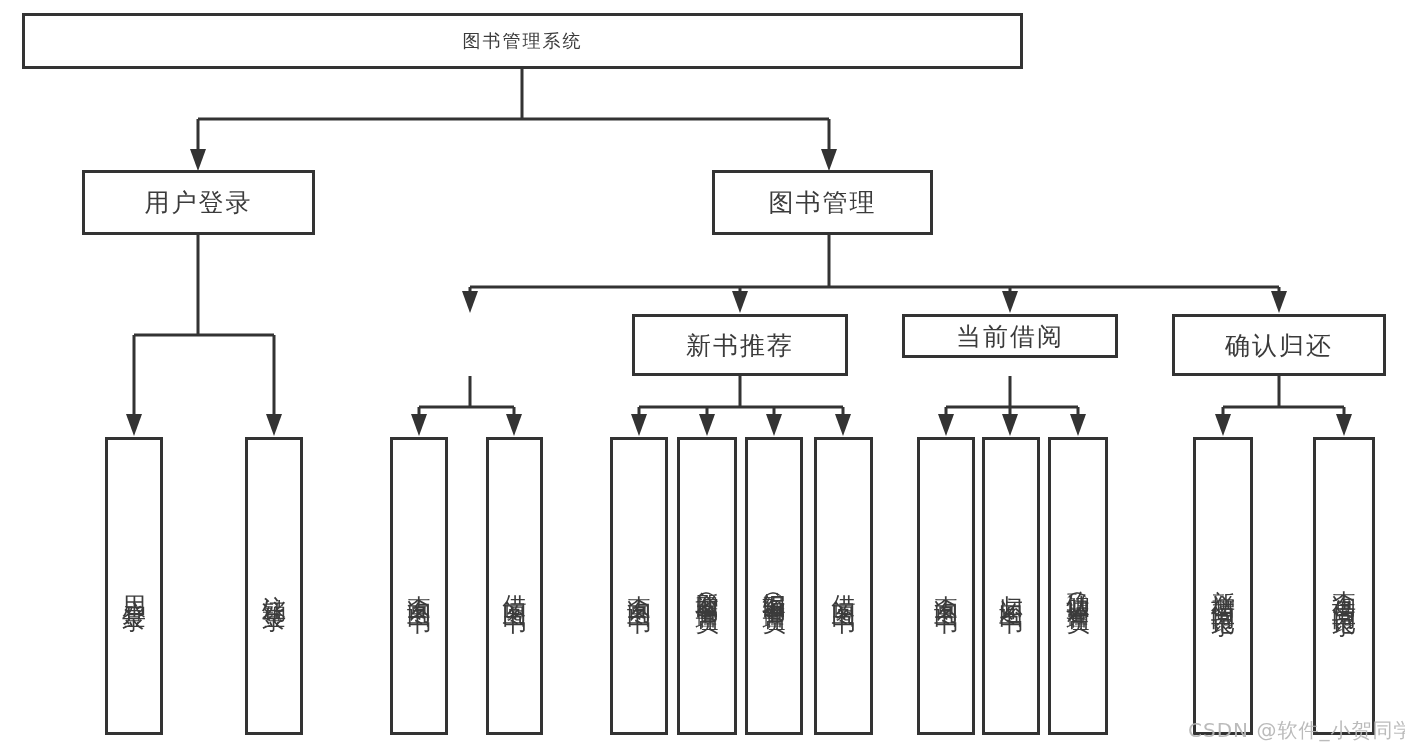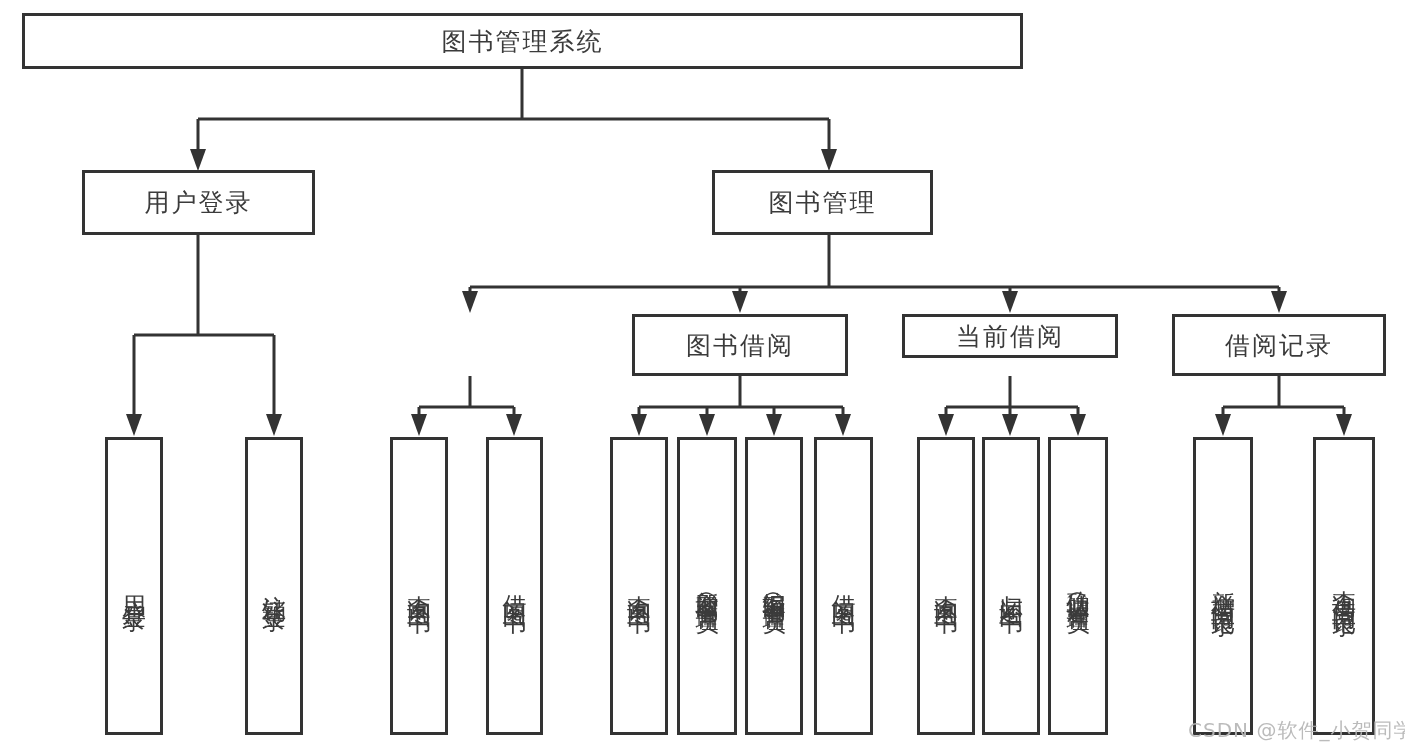--- a/index.html
+++ b/index.html
@@ -27,21 +27,21 @@
     align-items: center;
     justify-content: center;
     text-align: center;
   }
   .h-node {
     font-size: 25px;
     letter-spacing: 2px;
     line-height: 1;
     white-space: nowrap;
   }
-  .root-node { font-size: 25px; }
+  .root-node { font-size: 18px; }
   .v-node {
     writing-mode: vertical-rl;
     font-size: 24px;
     letter-spacing: 5px;
     line-height: 1;
     padding: 6px 0;
   }
   .v-node.long { letter-spacing: 3px; font-size: 23px; }
   .watermark {
     position: absolute;
@@ -116,23 +116,23 @@
       <polygon points="1215,414 1231,414 1223,436"></polygon>
       <polygon points="1336,414 1352,414 1344,436"></polygon>
     </g>
   </svg>
 
   <div class="node h-node root-node" style="left:22px; top:13px; width:1001px; height:56px;">图书管理系统</div>
 
   <div class="node h-node" style="left:82px; top:170px; width:233px; height:65px;">用户登录</div>
   <div class="node h-node" style="left:712px; top:170px; width:221px; height:65px;">图书管理</div>
 
-  <div class="node h-node" style="left:632px; top:314px; width:216px; height:62px;">图书借阅</div>
+  <div class="node h-node" style="left:632px; top:314px; width:216px; height:62px;">新书推荐</div>
   <div class="node h-node" style="left:902px; top:314px; width:216px; height:44px;">当前借阅</div>
-  <div class="node h-node" style="left:1172px; top:314px; width:214px; height:62px;">借阅记录</div>
+  <div class="node h-node" style="left:1172px; top:314px; width:214px; height:62px;">确认归还</div>
 
   <div class="node v-node" style="left:105px; top:437px; width:58px; height:298px;">用户登录</div>
   <div class="node v-node" style="left:245px; top:437px; width:58px; height:298px;">注销登录</div>
 
   <div class="node v-node" style="left:390px; top:437px; width:58px; height:298px;">查询图书</div>
   <div class="node v-node" style="left:486px; top:437px; width:57px; height:298px;">借阅图书</div>
 
   <div class="node v-node" style="left:610px; top:437px; width:58px; height:298px;">查询图书</div>
   <div class="node v-node long" style="left:677px; top:437px; width:60px; height:298px;">新增图书（管理员）</div>
   <div class="node v-node long" style="left:745px; top:437px; width:58px; height:298px;">编辑图书（管理员）</div>

